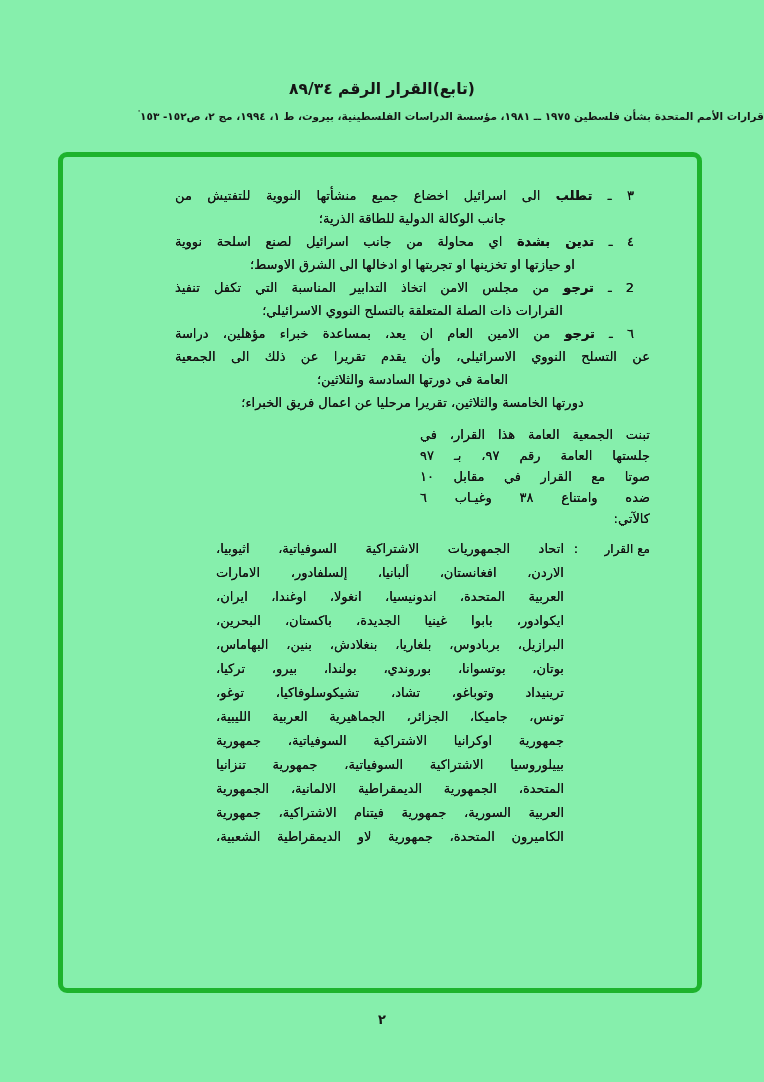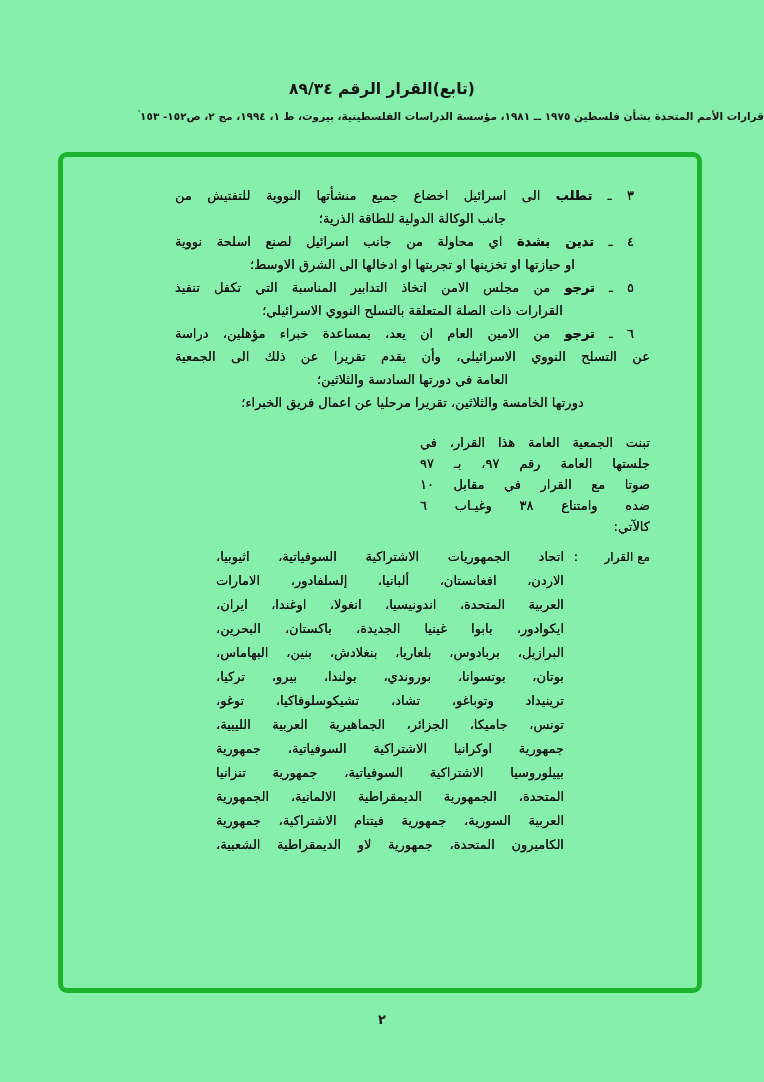--- a/index.html
+++ b/index.html
@@ -26,21 +26,21 @@
     text-shadow:0 0 .4px currentColor;
   }
   .line{
     font-size:13px;line-height:23px;white-space:nowrap;direction:rtl;
     text-align:justify;text-align-last:justify;
   }
   .line.first{padding-right:16px;}
   .line.last{text-align-last:center;}
   .line.end{text-align-last:right;}
   .bd{font-weight:bold;}
-  .adoption{width:230px;margin-top:18px;}
+  .adoption{width:230px;margin-top:10px;}
   .adoption .line{line-height:21px;}
   .votes{display:flex;direction:rtl;margin-top:8px;}
   .votes-label{width:62px;font-size:12px;line-height:24px;white-space:nowrap;font-weight:normal;}
   .votes-colon{width:24px;font-size:13px;line-height:24px;text-align:center;}
   .votes-lines{width:348px;}
   .votes-lines .line{line-height:24px;}
   .page-number{
     position:absolute;top:1012px;left:0;right:0;text-align:center;
     font-size:13px;font-weight:bold;
   }
@@ -61,21 +61,21 @@
     <div>
         <div class="para">
           <div class="line first"><span>٣ ـ </span><span class="bd">تطلب</span><span> الى اسرائيل اخضاع جميع منشأتها النووية للتفتيش من</span></div>
           <div class="line last"><span>جانب الوكالة الدولية للطاقة الذرية؛</span></div>
         </div>
         <div class="para">
           <div class="line first"><span>٤ ـ </span><span class="bd">تدين بشدة</span><span> اي محاولة من جانب اسرائيل لصنع اسلحة نووية</span></div>
           <div class="line last"><span>او حيازتها او تخزينها او تجربتها او ادخالها الى الشرق الاوسط؛</span></div>
         </div>
         <div class="para">
-          <div class="line first"><span>٥ ـ </span><span class="bd">ترجو</span><span> من مجلس الامن اتخاذ التدابير المناسبة التي تكفل تنفيذ</span></div>
+          <div class="line first"><span>2 ـ </span><span class="bd">ترجو</span><span> من مجلس الامن اتخاذ التدابير المناسبة التي تكفل تنفيذ</span></div>
           <div class="line last"><span>القرارات ذات الصلة المتعلقة بالتسلح النووي الاسرائيلي؛</span></div>
         </div>
         <div class="para">
           <div class="line first"><span>٦ ـ </span><span class="bd">ترجو</span><span> من الامين العام ان يعد، بمساعدة خبراء مؤهلين، دراسة</span></div>
           <div class="line mid"><span>عن التسلح النووي الاسرائيلي، وأن يقدم تقريرا عن ذلك الى الجمعية</span></div>
           <div class="line last"><span>العامة في دورتها السادسة والثلاثين؛</span></div>
         </div>
         <div class="para">
           <div class="line last"><span>دورتها الخامسة والثلاثين، تقريرا مرحليا عن اعمال فريق الخبراء؛</span></div>
         </div>

